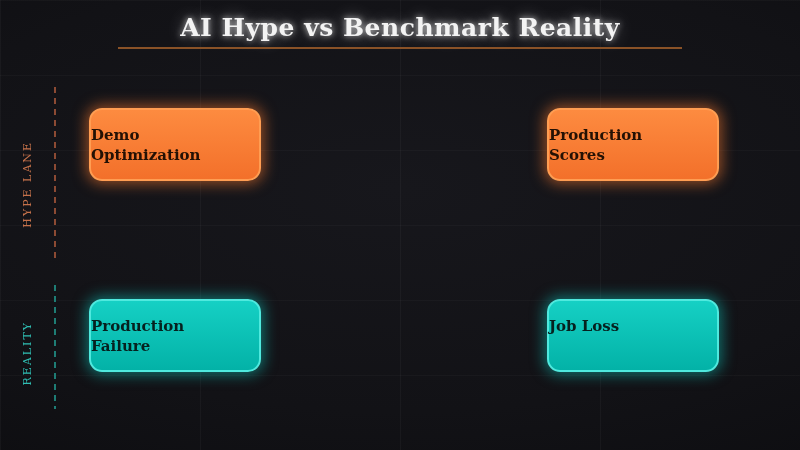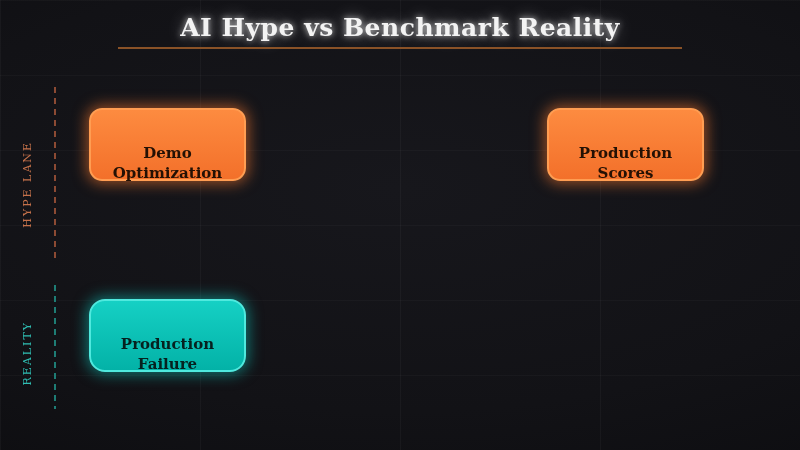--- a/index.html
+++ b/index.html
@@ -66,26 +66,26 @@
     background: repeating-linear-gradient(to bottom, #8c4a33 0 6px, transparent 6px 11px);
   }
   .lane-dash.reality {
     top: 285px; height: 124px;
     background: repeating-linear-gradient(to bottom, #1e7d75 0 6px, transparent 6px 11px);
   }
 
   
   .node {
     position: absolute;
-    width: 157px;
+    width: 172px;
     height: 73px;
     box-sizing: border-box;
     border-radius: 13px;
-    padding-top: 33px;
-    text-align: center;
+    padding-top: 15px;
+    text-align: left;
   }
   .node span {
     display: inline-block;
     max-width: 126px;
     font-size: 15px;
     line-height: 20px;
     font-weight: 700;
   }
   .node.orange {
     background: linear-gradient(180deg, #fd8b40 0%, #f3702a 100%);
@@ -94,21 +94,21 @@
     color: #241104;
   }
   .node.cyan {
     background: linear-gradient(180deg, #15d0c4 0%, #03b2a7 100%);
     border: 2px solid #4fe9de;
     box-shadow: 0 0 14px 3px rgba(13, 200, 190, 0.5);
     color: #06211f;
   }
   .node.pos-1 { left: 89px;  top: 108px; }
   .node.pos-2 { left: 547px; top: 108px; }
-  .node.pos-3 { left: 89px;  top: 299px; border-radius: 16px; }
+  .node.pos-3 { left: 89px;  top: 299px; }
   .node.pos-4 { left: 547px; top: 299px; }
 </style>
 </head>
 <body>
 
 <div class="stage">
 
   <h1 class="title">AI Hype vs Benchmark Reality</h1>
   <div class="title-rule"></div>
 
@@ -123,14 +123,17 @@
   </div>
 
   <div class="node orange pos-2">
     <span>Production Scores</span>
   </div>
 
   <div class="node cyan pos-3">
     <span>Production Failure</span>
   </div>
 
+  <div class="node cyan pos-4">
+    <span>Job Loss</span>
+  </div>
 
 </div>
 
 </body></html>

